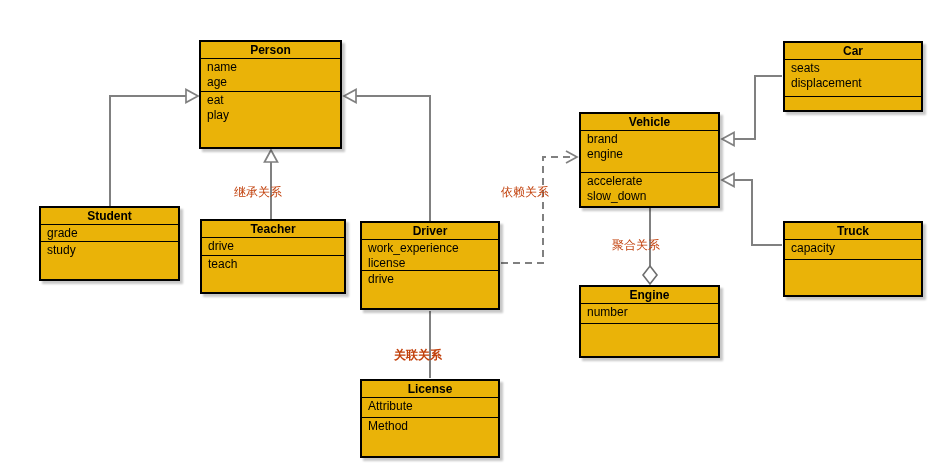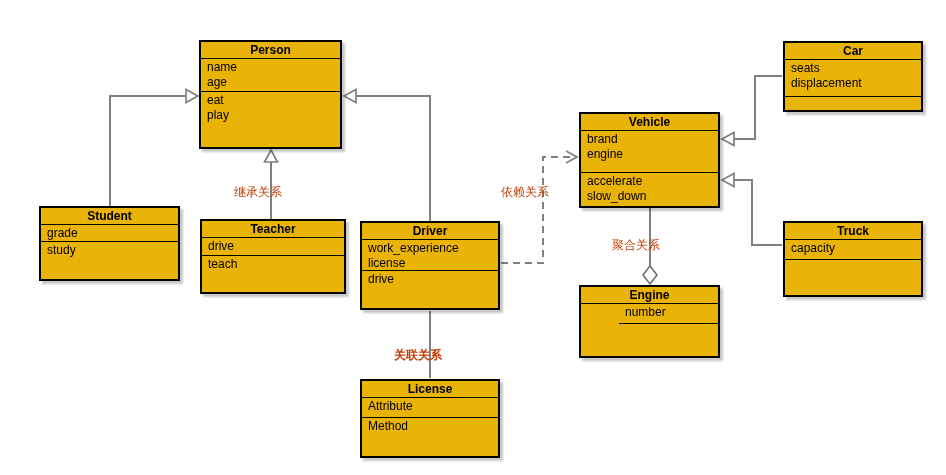--- a/index.html
+++ b/index.html
@@ -183,21 +183,21 @@
   <div class="uml-box" style="left:783px; top:221px; width:140px; height:76px;">
     <div class="uml-title">Truck</div>
     <div class="uml-attrs" style="height:20px;">
       <div class="uml-line">capacity</div>
     </div>
     <div class="uml-methods"></div>
   </div>
 
   <div class="uml-box" style="left:579px; top:285px; width:141px; height:73px;">
     <div class="uml-title">Engine</div>
-    <div class="uml-attrs" style="height:20px;margin-left:38px;">
+    <div class="uml-attrs" style="height:20px;">
       <div class="uml-line">number</div>
     </div>
     <div class="uml-methods"></div>
   </div>
 
   <div class="uml-box" style="left:360px; top:379px; width:140px; height:79px;">
     <div class="uml-title">License</div>
     <div class="uml-attrs" style="height:20px;">
       <div class="uml-line">Attribute</div>
     </div>

